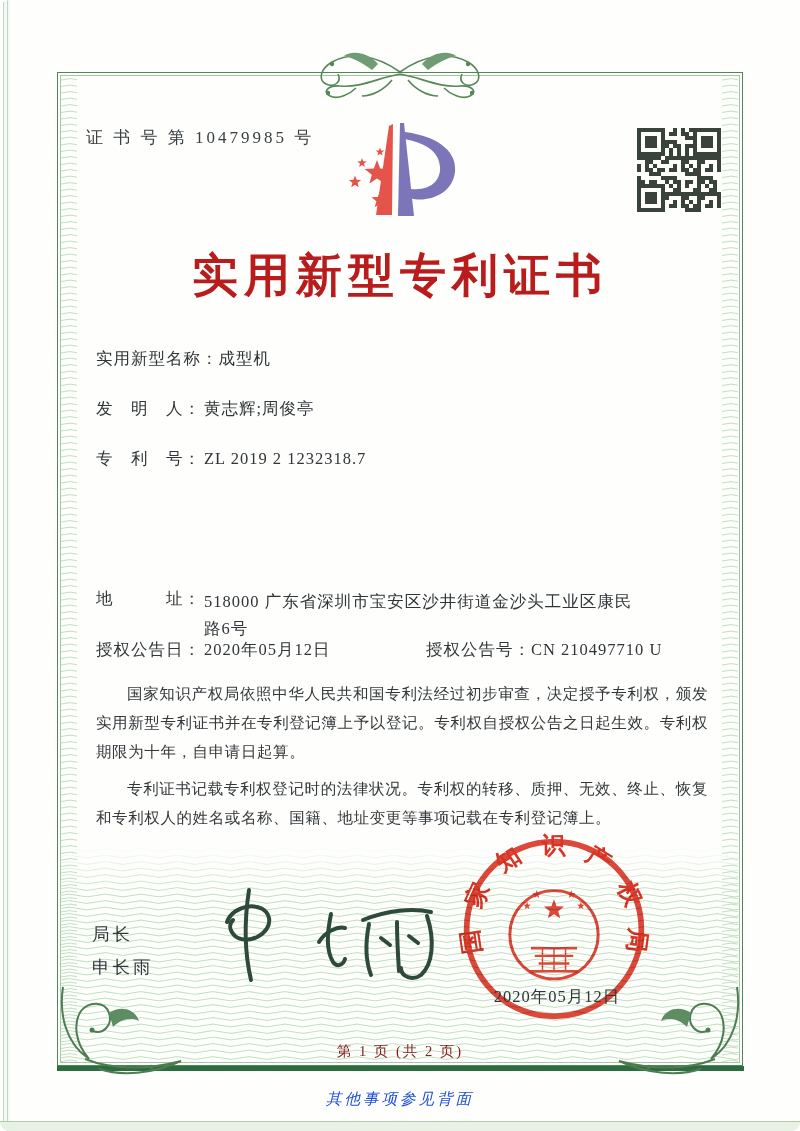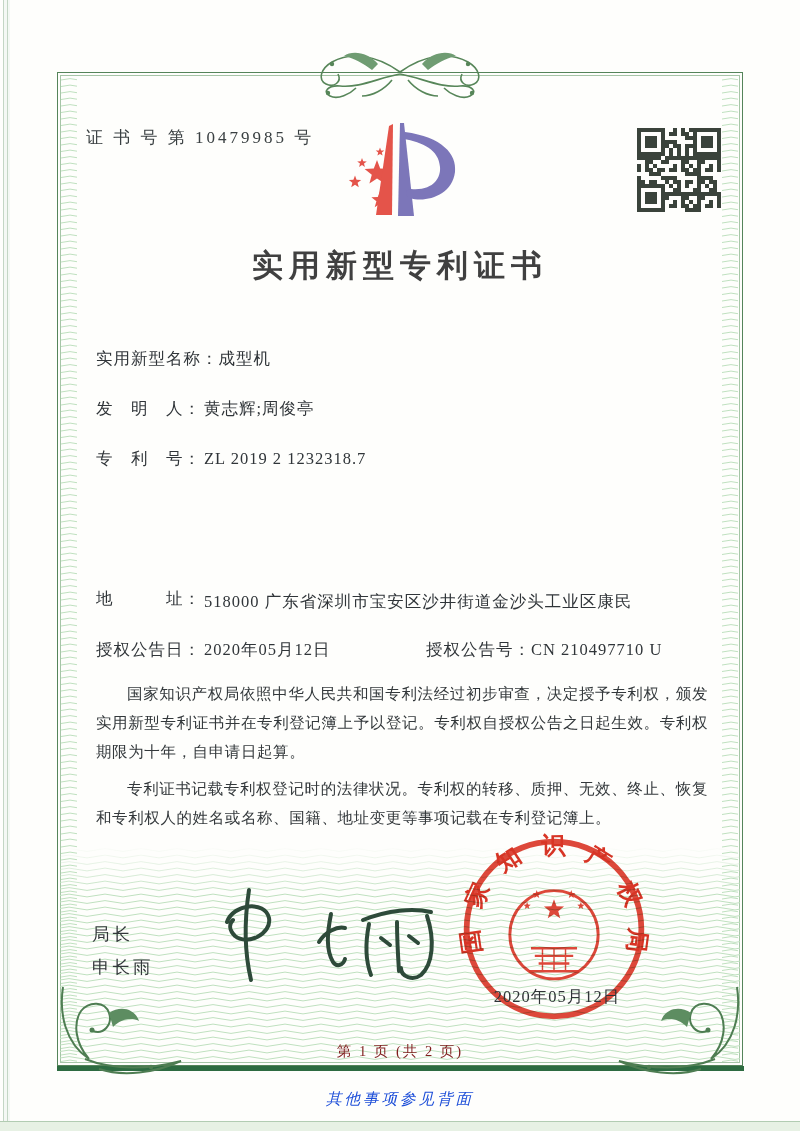--- a/index.html
+++ b/index.html
@@ -1,17 +1,17 @@
 <!DOCTYPE html>
 <html><head>
 <meta charset="utf-8">
 <style>
   html,body{margin:0;padding:0;background:#ffffff;}
   .page{position:relative;width:800px;height:1131px;background:#fefefc;overflow:hidden;
-        font-family:"Liberation Serif","DejaVu Serif",serif;color:#32373a;}
+        font-family:"Liberation Serif","DejaVu Serif",serif;color:#32373a;border-radius:9px;}
   
   .scan-left{position:absolute;left:3px;top:0;width:7px;height:1131px;
     background:repeating-linear-gradient(90deg,#c3d6c4 0 1px,#f4f8f4 1px 4px);}
   .scan-bottom{position:absolute;left:0;top:1121px;width:800px;height:10px;
     background:#e7f1e4;border-top:1px solid #b2ccb2;}
   
   .frame{position:absolute;left:57px;top:72px;width:684px;height:992px;border:1.5px solid #55845a;}
   .frame-inner{position:absolute;left:59.5px;top:74.5px;width:678px;height:986px;border:1px solid #a6c5a7;}
   .band{position:absolute;left:57px;top:1066px;width:687px;height:5px;background:#2d6b41;}
   .waves{position:absolute;pointer-events:none;}
@@ -22,21 +22,21 @@
   #wave-right{left:722px;top:76px;}
   .ornament{position:absolute;left:280px;top:44px;}
   .flourish{position:absolute;top:983px;}
   .flourish.fl-left{left:55px;}
   .flourish.fl-right{left:613px;transform:scaleX(-1);}
   
   .cert-no{position:absolute;left:86px;top:126px;font-size:17px;letter-spacing:3px;color:#3a4042;}
   .logo{position:absolute;left:330px;top:110px;}
   .qr{position:absolute;left:637px;top:128px;}
   .title{position:absolute;left:0;top:245px;width:100%;text-align:center;
-         font-size:31px;font-weight:bold;letter-spacing:6px;color:#404040;}
+         font-size:46px;font-weight:bold;letter-spacing:6px;color:#b91c1c;}
   
   .frow{position:absolute;left:96px;font-size:16.5px;letter-spacing:1px;white-space:nowrap;color:#303539;}
   .flabel{display:inline-block;min-width:108px;}
   .addr-val{display:inline-block;vertical-align:top;white-space:normal;width:545px;line-height:27px;}
   .addr-val span{display:block;}
   .grant2{position:absolute;left:330px;top:0;}
   
   .paras{position:absolute;left:88px;top:671px;width:628px;font-size:15.5px;line-height:29px;
          letter-spacing:0.6px;text-align:justify;color:#33383b;}
   .paras p{margin:8px;text-indent:2em;}
@@ -716,21 +716,21 @@
   <div class="frow" style="top:348px">
     <span class="flabel">实用新型名称：</span><span class="fvalue">成型机</span>
   </div>
   <div class="frow" style="top:398px">
     <span class="flabel">发　明　人：</span><span class="fvalue">黄志辉;周俊亭</span>
   </div>
   <div class="frow" style="top:448px">
     <span class="flabel">专　利　号：</span><span class="fvalue">ZL 2019 2 1232318.7</span>
   </div>
   <div class="frow" style="top:588px">
-    <span class="flabel">地　　　址：</span><span class="addr-val"><span>518000 广东省深圳市宝安区沙井街道金沙头工业区康民</span></span>
+    <span class="flabel">地　　　址：</span><span class="addr-val"><span>518000 广东省深圳市宝安区沙井街道金沙头工业区康民</span><span>路6号</span></span>
   </div>
   <div class="frow" style="top:639px">
     <span class="flabel">授权公告日：</span><span class="fvalue">2020年05月12日</span>
     <span class="grant2">
       <span class="flabel" style="min-width:0">授权公告号：</span><span class="fvalue">CN 210497710 U</span>
     </span>
   </div>
 
   <div class="paras">
     <p>国家知识产权局依照中华人民共和国专利法经过初步审查，决定授予专利权，颁发实用新型专利证书并在专利登记簿上予以登记。专利权自授权公告之日起生效。专利权期限为十年，自申请日起算。</p>

